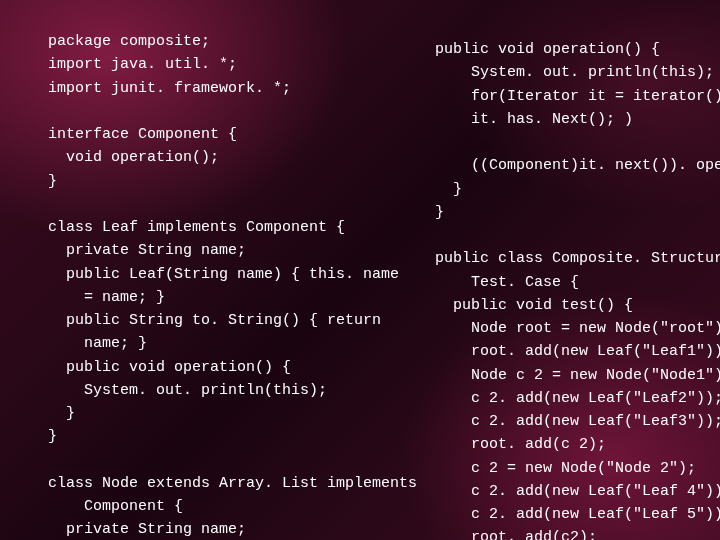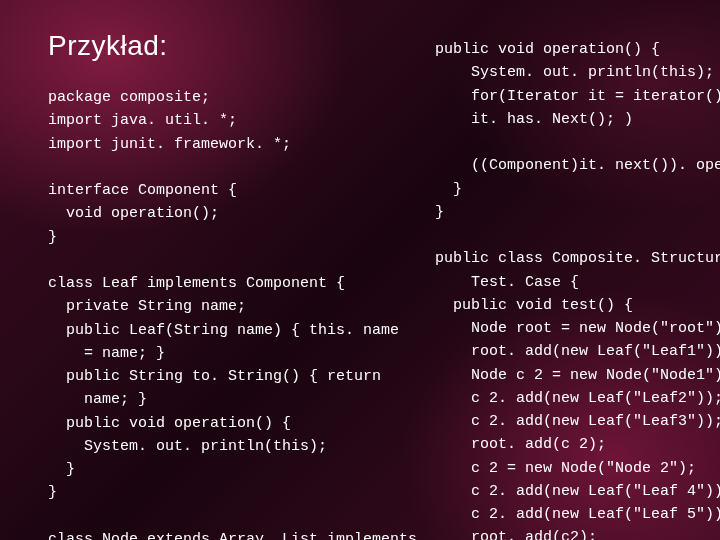--- a/index.html
+++ b/index.html
@@ -42,21 +42,20 @@
   }
   .col-right .code {
     margin-top: 8px;
   }
 </style>
 </head>
 <body>
 
 <div class="slide">
   <div class="col col-left">
-    <h1>Przykład:</h1>
     <div class="code">package composite;
 import java. util. *;
 import junit. framework. *;
 
 interface Component {
   void operation();
 }
 
 class Leaf implements Component {
   private String name;

